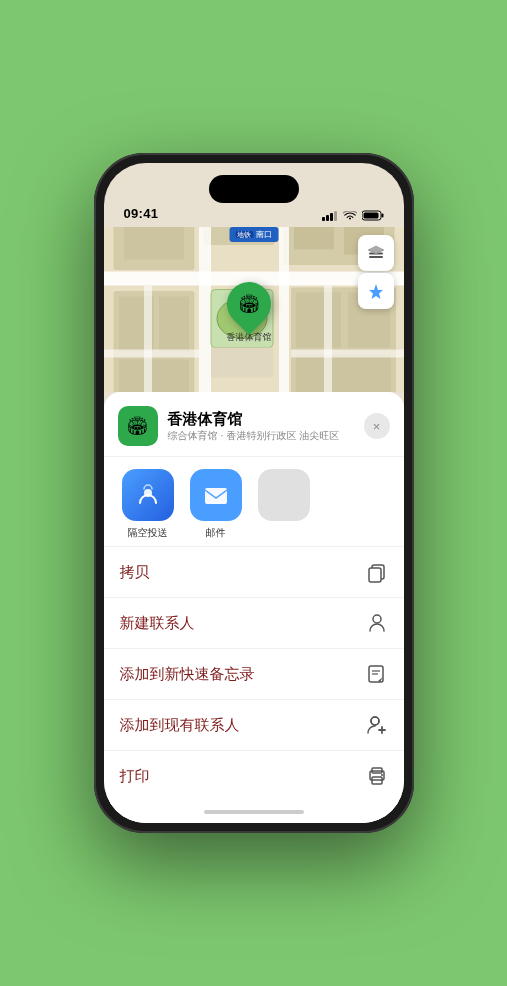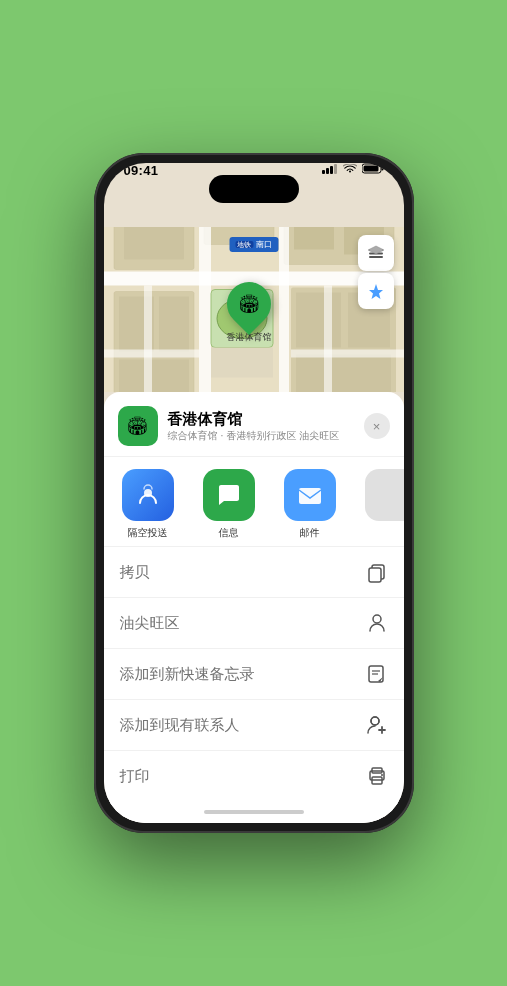--- a/index.html
+++ b/index.html
@@ -39,21 +39,21 @@
       width: 90px;
       height: 28px;
       background: #000;
       border-radius: 20px;
       z-index: 100;
     }
     
     .status-bar {
       height: 64px;
       display: flex;
-      align-items: flex-start;
+      align-items: flex-end;
       justify-content: space-between;
       padding: 0 20px 6px;
       position: relative;
       z-index: 10;
       flex-shrink: 0;
       gap: 20px;
     }
     .status-time {
       font-size: 13px;
       font-weight: 600;
@@ -92,21 +92,21 @@
       border-radius: 8px;
       display: flex;
       align-items: center;
       justify-content: center;
       box-shadow: 0 2px 6px rgba(0,0,0,0.2);
       font-size: 14px;
     }
     
     .metro-label {
       position: absolute;
-      top: 10px;
+      top: 0;
       left: 50%;
       transform: translateX(-50%);
       background: #2060c0;
       color: white;
       font-size: 8px;
       padding: 2px 6px;
       border-radius: 3px;
       white-space: nowrap;
     }
     .metro-label::before {
@@ -202,21 +202,21 @@
       display: flex;
       align-items: center;
       justify-content: center;
       color: #888;
       font-size: 13px;
       cursor: pointer;
     }
     
     .share-row {
       display: flex;
-      gap: 13px;
+      gap: 0;
       padding: 12px 10px 6px;
       overflow-x: auto;
       border-bottom: 1px solid #f0f0f0;
     }
     .share-item {
       display: flex;
       flex-direction: column;
       align-items: center;
       min-width: 68px;
       cursor: pointer;
@@ -249,21 +249,21 @@
       justify-content: space-between;
       padding: 14px 16px;
       border-bottom: 1px solid #f0f0f0;
       cursor: pointer;
     }
     .action-item:last-child {
       border-bottom: none;
     }
     .action-text {
       font-size: 15px;
-      color: #737373;
+      color: #7f1d1d;
     }
     
     .home-indicator {
       height: 22px;
       display: flex;
       align-items: center;
       justify-content: center;
       background: white;
     }
     .home-bar {
@@ -389,28 +389,20 @@
           <div class="share-icon airdrop">
             <svg width="28" height="28" viewBox="0 0 28 28">
               <circle cx="14" cy="12" r="4" fill="white" opacity="0.9"></circle>
               <path d="M6 22c0-4.4 3.6-8 8-8s8 3.6 8 8" stroke="white" stroke-width="2" fill="none" stroke-linecap="round"></path>
               <path d="M10 8c0-2.2 1.8-4 4-4s4 1.8 4 4" stroke="white" stroke-width="1.5" fill="none" stroke-linecap="round" opacity="0.7"></path>
             </svg>
           </div>
           <span class="share-label">隔空投送</span>
         </div>
 
-        <div class="share-item">
-          <div class="share-icon messages">
-            <svg width="28" height="28" viewBox="0 0 28 28">
-              <path d="M4 6C4 4.9 4.9 4 6 4h16c1.1 0 2 .9 2 2v12c0 1.1-.9 2-2 2H9l-5 4V6z" fill="white"></path>
-            </svg>
-          </div>
-          <span class="share-label">信息</span>
-        </div>
 
         <div class="share-item">
           <div class="share-icon mail">
             <svg width="28" height="28" viewBox="0 0 28 28">
               <rect x="3" y="7" width="22" height="16" rx="2" fill="white" opacity="0.95"></rect>
               <path d="M3 9l11 8 11-8" stroke="#4a9eff" stroke-width="1.5" fill="none"></path>
             </svg>
           </div>
           <span class="share-label">邮件</span>
         </div>
@@ -428,21 +420,21 @@
 
         <div class="action-item">
           <span class="action-text">拷贝</span>
           <svg width="22" height="22" viewBox="0 0 22 22">
             <rect x="6" y="4" width="12" height="14" rx="2" stroke="#555" stroke-width="1.5" fill="none"></rect>
             <rect x="3" y="7" width="12" height="14" rx="2" stroke="#555" stroke-width="1.5" fill="white"></rect>
           </svg>
         </div>
 
         <div class="action-item">
-          <span class="action-text">油尖旺区</span>
+          <span class="action-text">新建联系人</span>
           <svg width="22" height="22" viewBox="0 0 22 22">
             <circle cx="11" cy="7" r="4" stroke="#555" stroke-width="1.5" fill="none"></circle>
             <path d="M4 19c0-3.9 3.1-7 7-7s7 3.1 7 7" stroke="#555" stroke-width="1.5" fill="none" stroke-linecap="round"></path>
           </svg>
         </div>
 
         <div class="action-item">
           <span class="action-text">添加到新快速备忘录</span>
           <svg width="22" height="22" viewBox="0 0 22 22">
             <rect x="3" y="3" width="14" height="16" rx="2" stroke="#555" stroke-width="1.5" fill="none"></rect>

